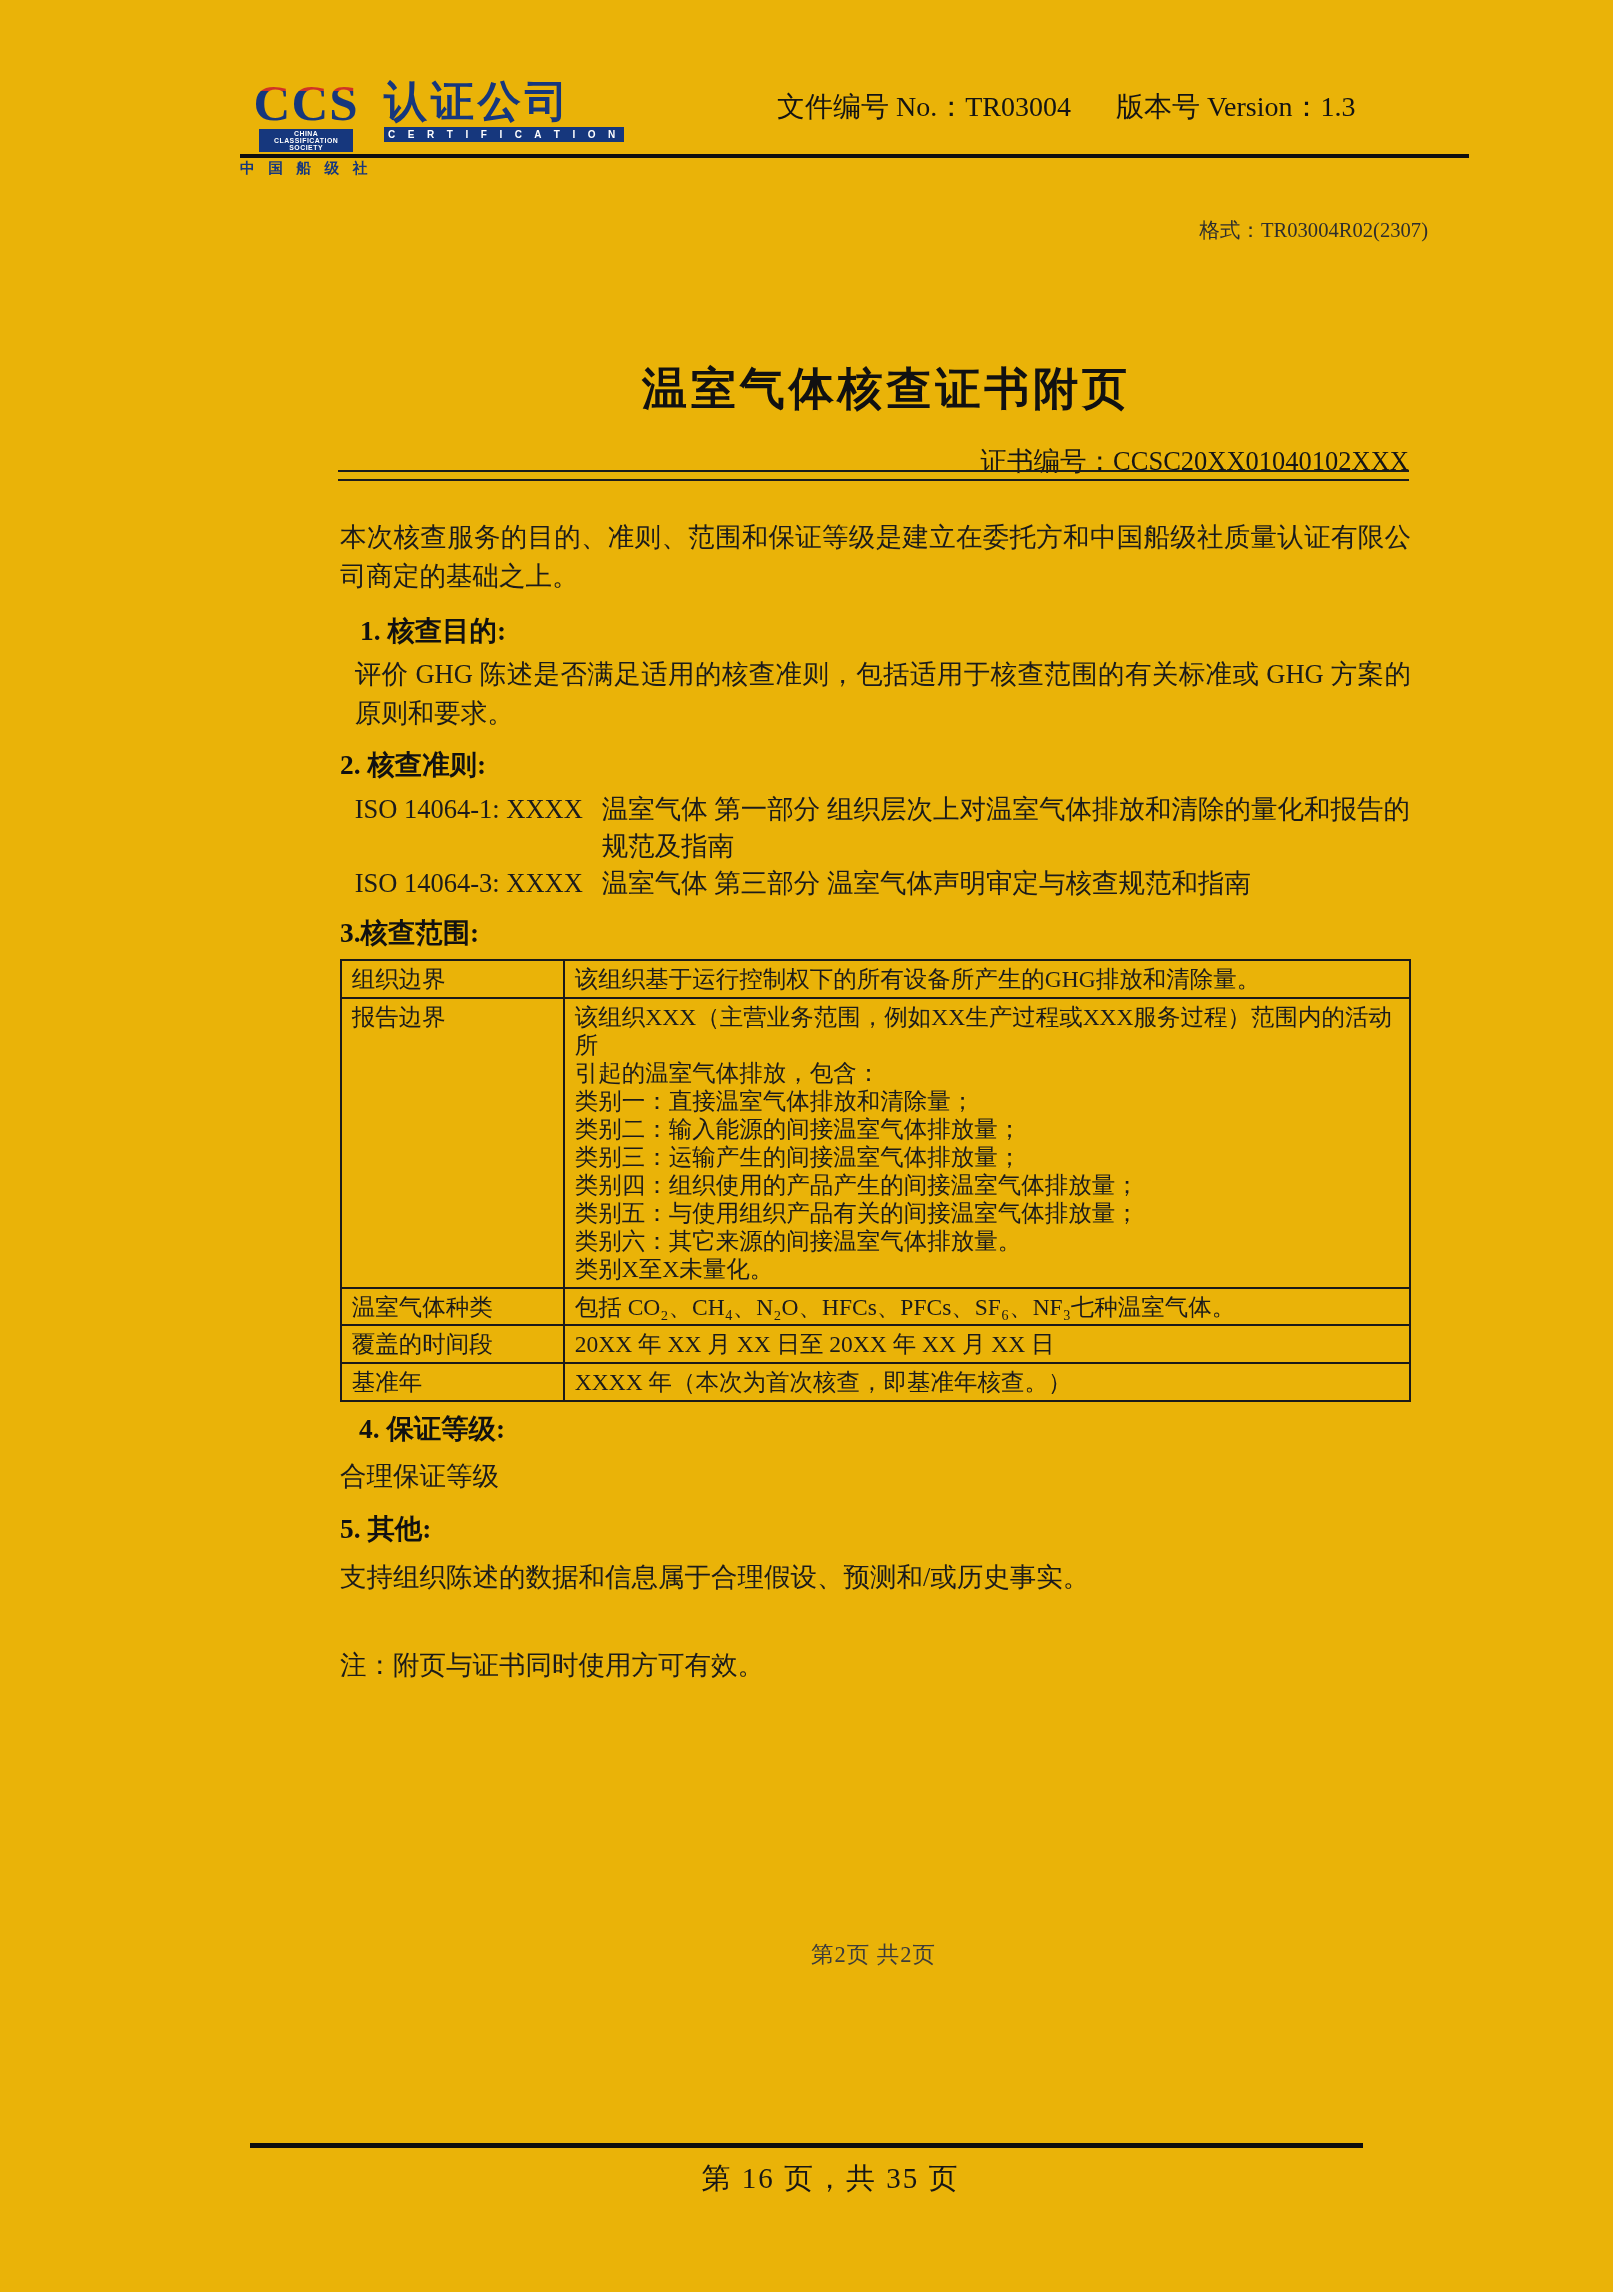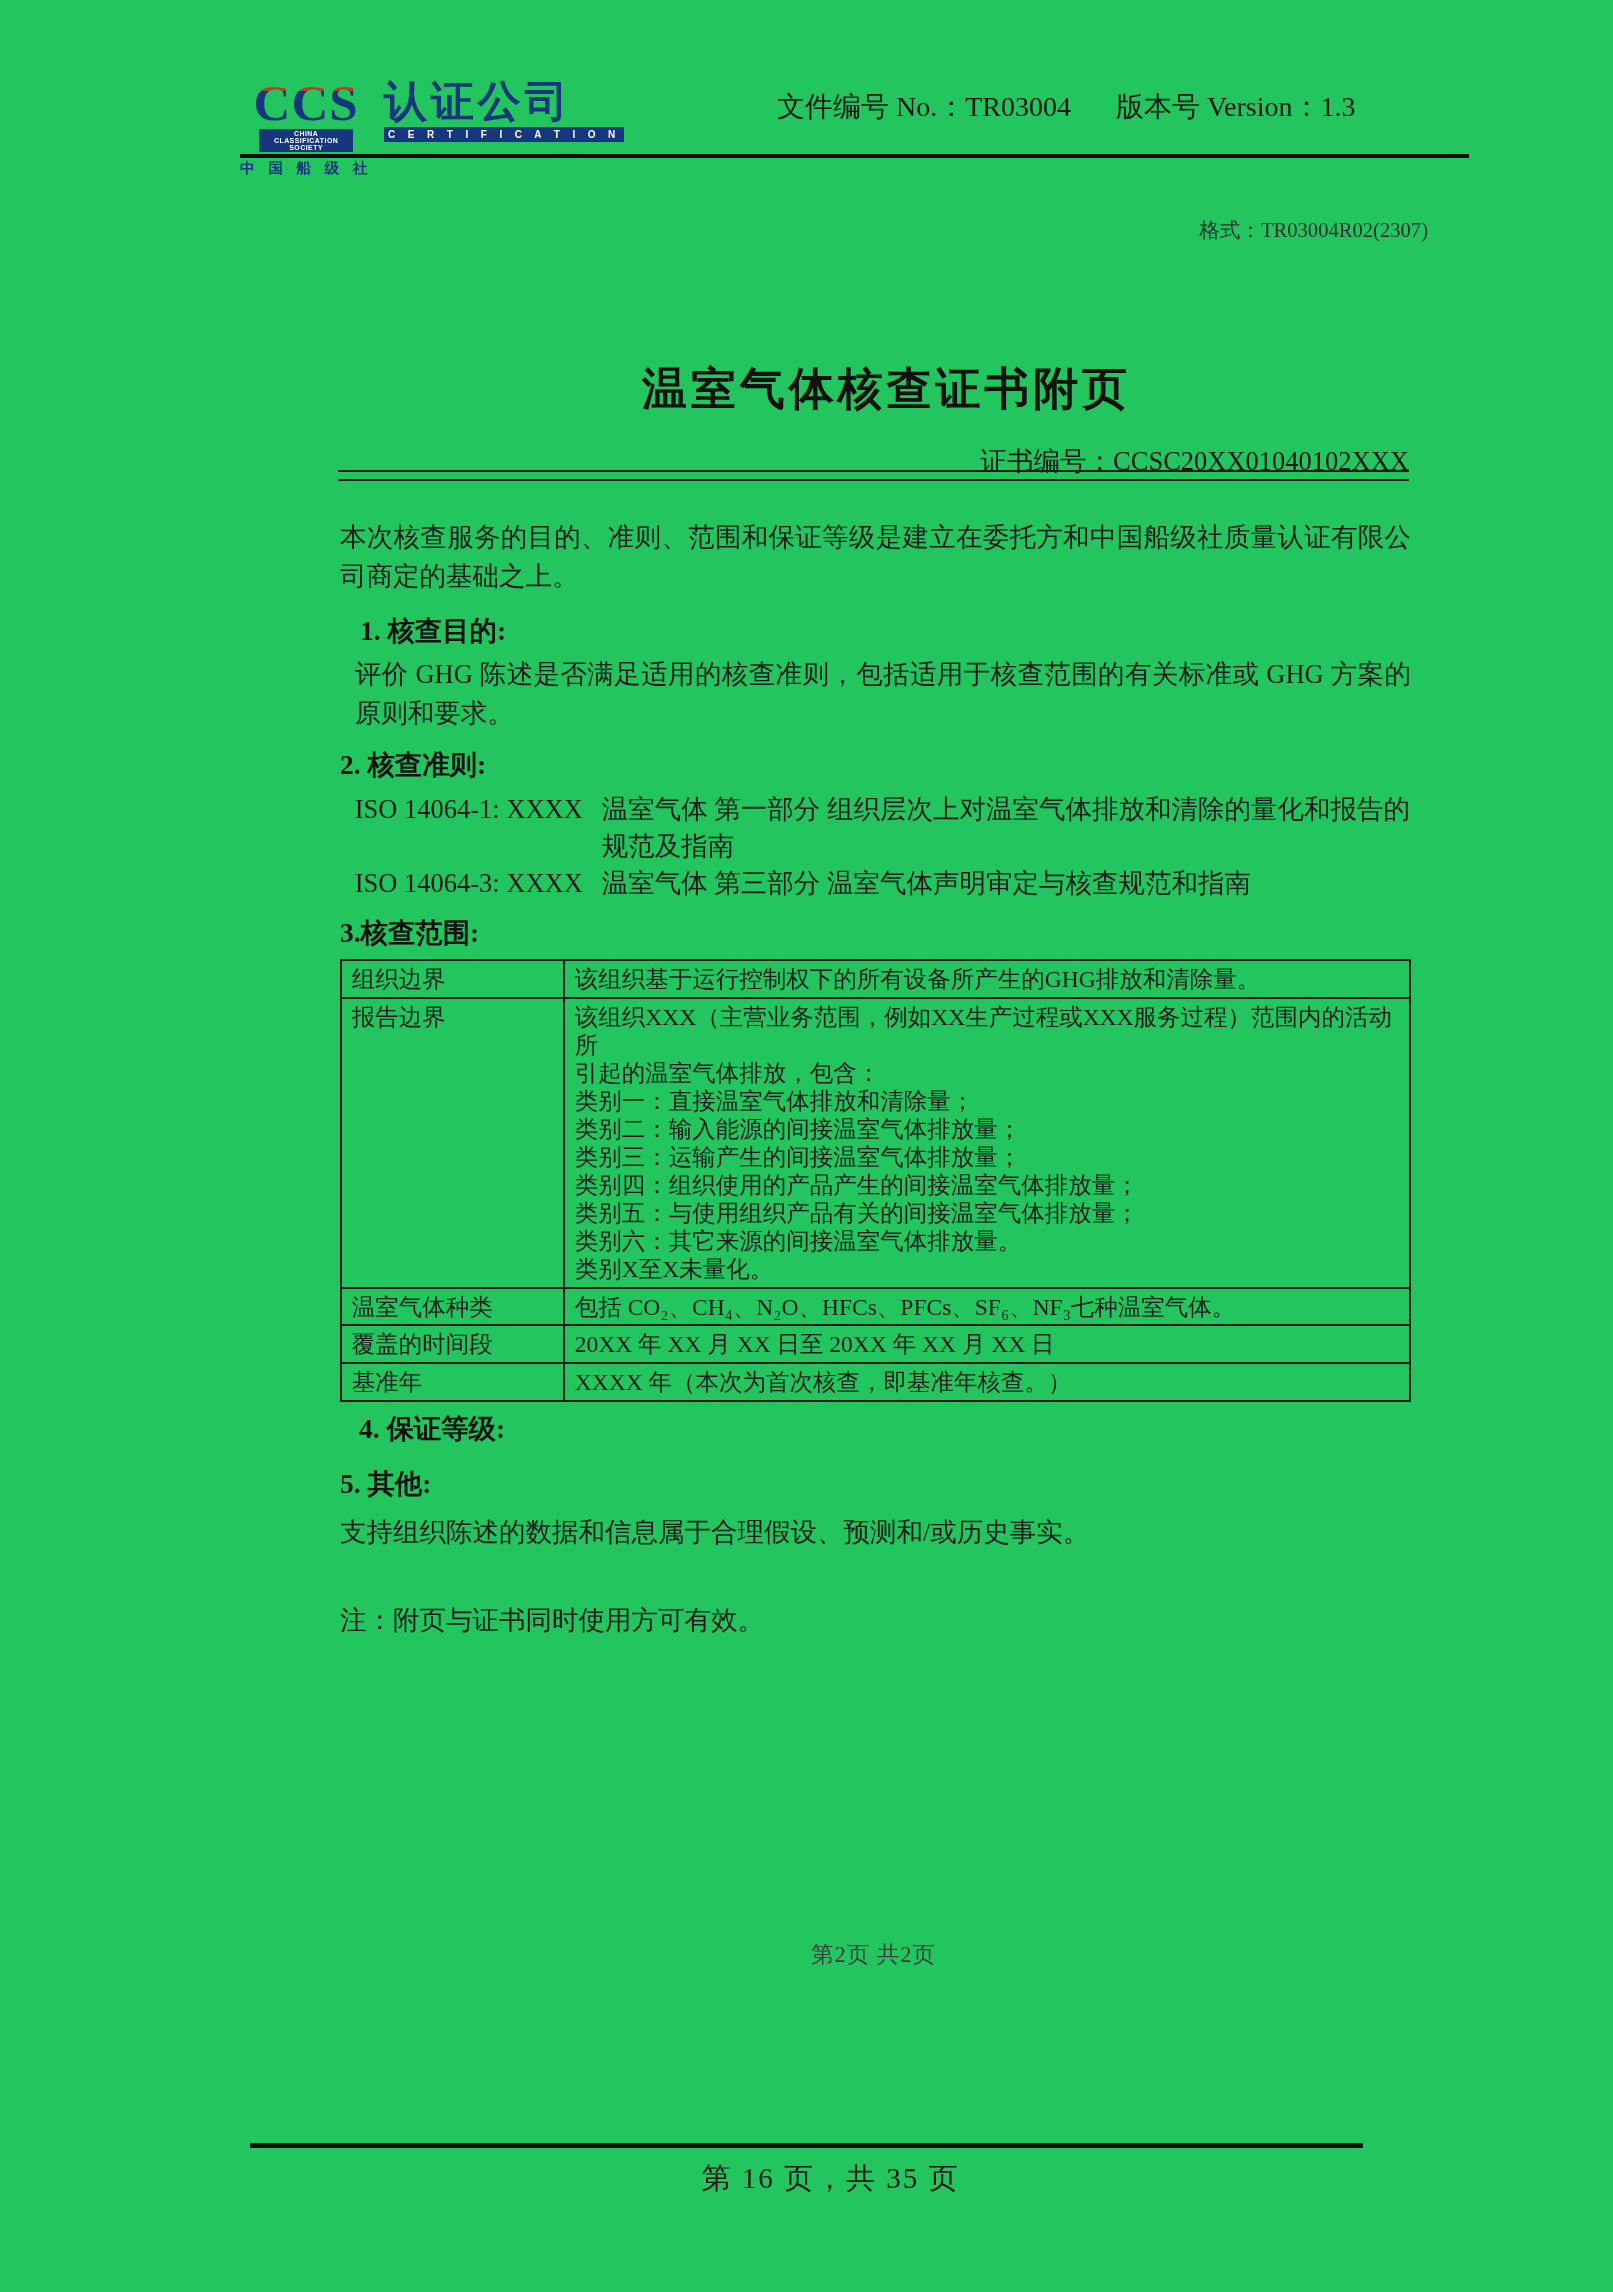--- a/index.html
+++ b/index.html
@@ -1,21 +1,21 @@
 <!DOCTYPE html>
 <html><head>
 <meta charset="utf-8">
 <style>
   * { margin:0; padding:0; box-sizing:border-box; }
   html,body { background:#888; }
   .page {
     position:relative;
     width:1613px; height:2293px;
     margin:0 auto;
-    background:#22c55e;
+    background:#eab308;
     font-family:"Liberation Serif","DejaVu Serif",serif;
     color:#1d1d1d;
     overflow:hidden;
   }
 
   
   .logo { position:absolute; top:80px; left:240px; display:flex; align-items:flex-start; gap:11.8px; }
   .logo-left { display:flex; flex-direction:column; align-items:center; }
   .ccs-text {
     font-size:51px; font-weight:bold; line-height:0.92; letter-spacing:1px;
@@ -157,20 +157,21 @@
           <td class="val">20XX 年 XX 月 XX 日至 20XX 年 XX 月 XX 日</td>
         </tr>
         <tr>
           <td class="lbl">基准年</td>
           <td class="val">XXXX 年（本次为首次核查，即基准年核查。）</td>
         </tr>
       </tbody>
     </table>
 
     <div class="sec-h h4">4. 保证等级:</div>
+    <p class="p4">合理保证等级</p>
 
     <div class="sec-h h5">5. 其他:</div>
     <p class="p5">支持组织陈述的数据和信息属于合理假设、预测和/或历史事实。</p>
 
     <p class="note">注：附页与证书同时使用方可有效。</p>
   </div>
 
   <div class="inner-footer">第2页 共2页</div>
   <div class="page-footer-line"></div>
   <div class="page-footer-text">第 16 页，共 35 页</div>

